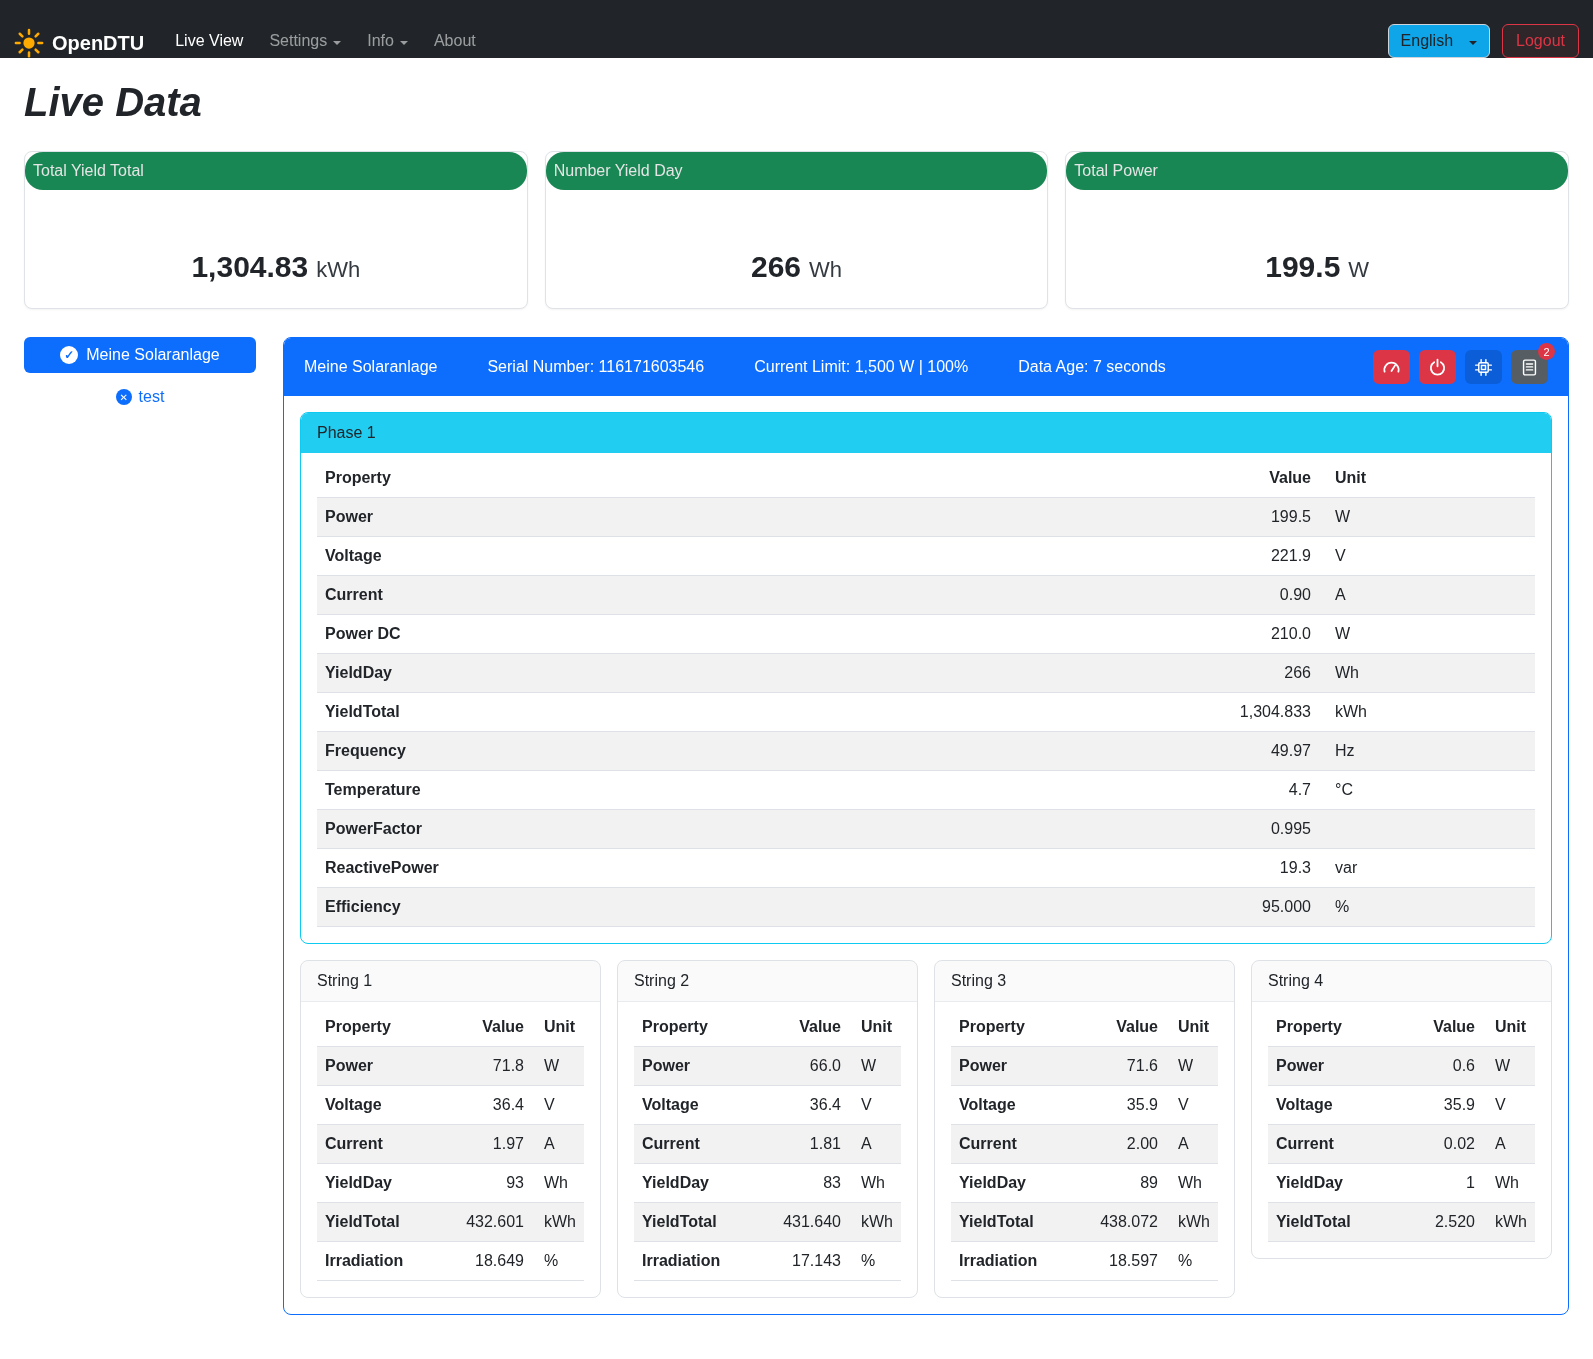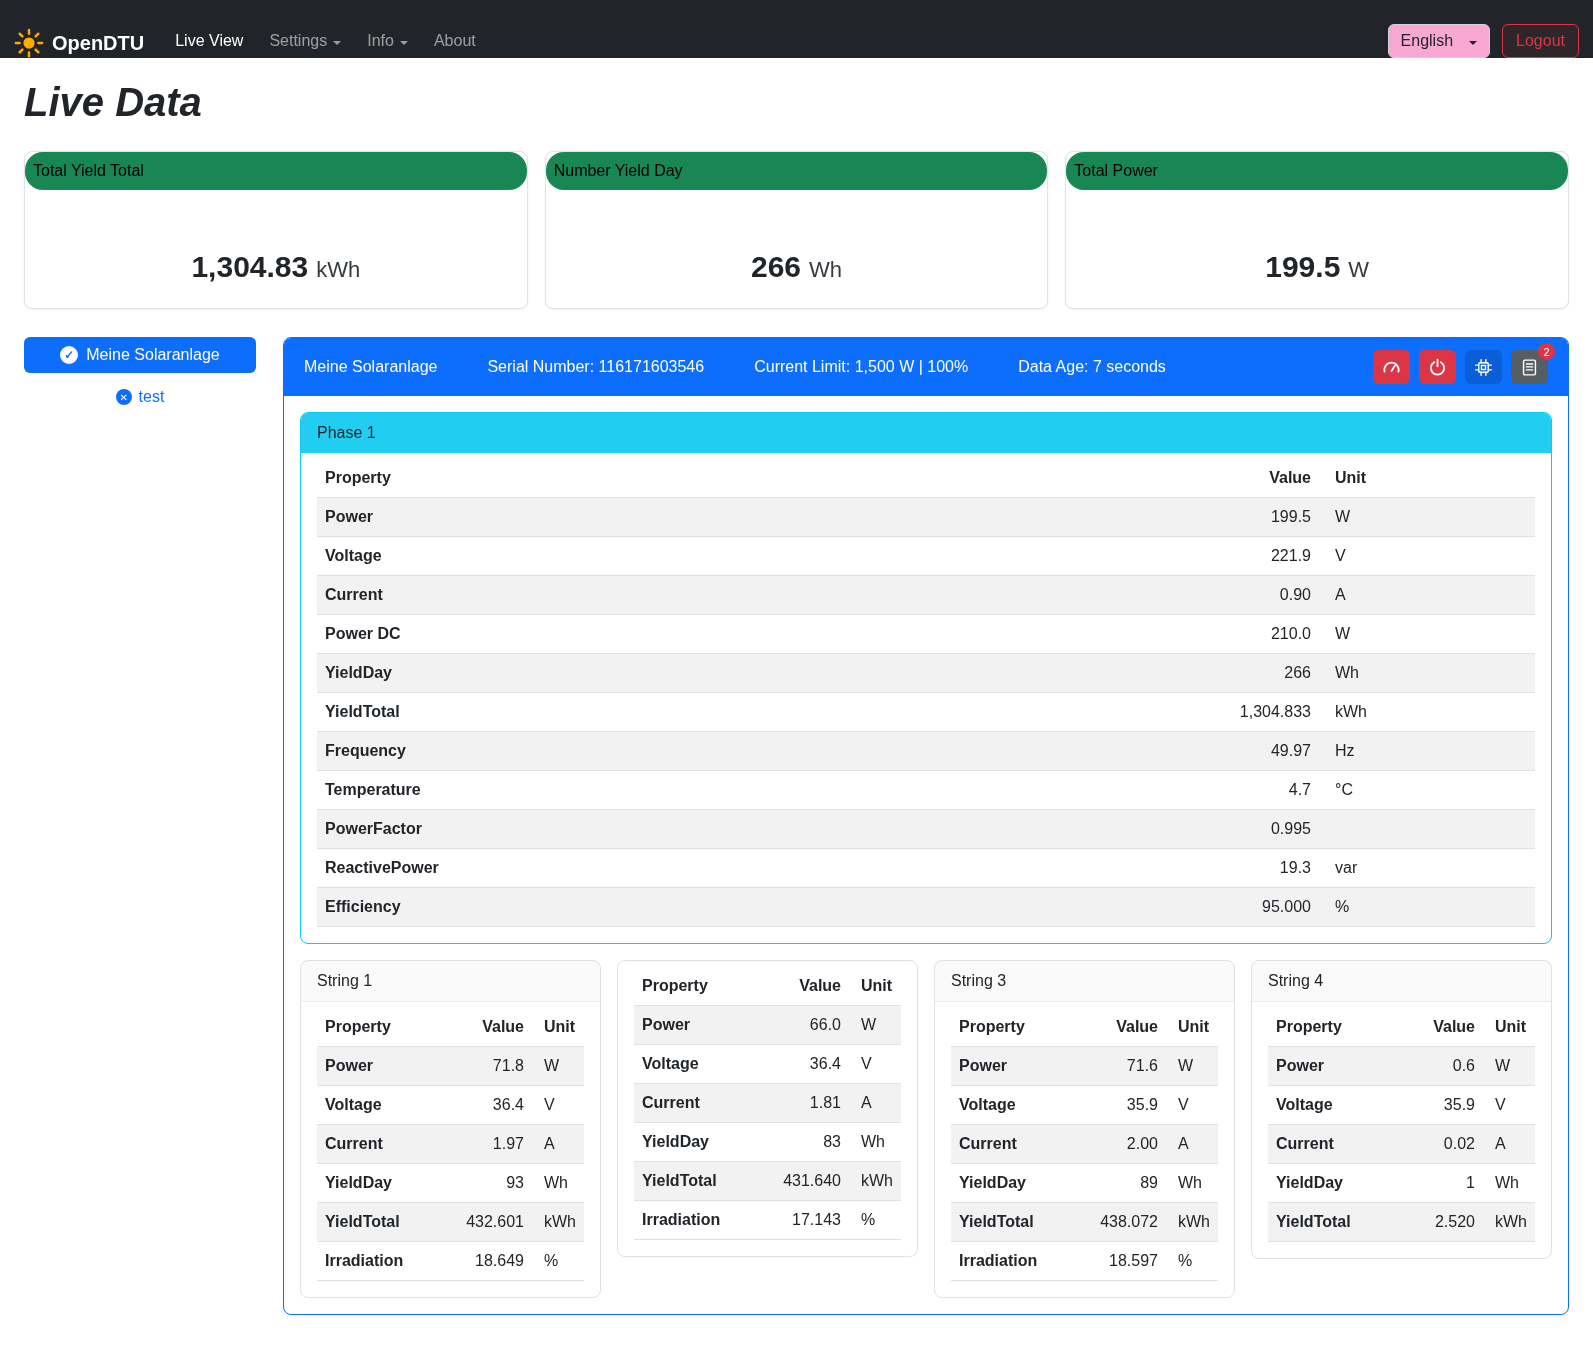--- a/index.html
+++ b/index.html
@@ -6,30 +6,30 @@
   body { width: 1593px; font-family: "Liberation Sans", sans-serif; font-size: 16px; color: #212529; background: #fff; }
 
   
   .navbar { background: #212529; height: 58px; display: flex; align-items: flex-end; padding: 0 14px; }
   .brand { display: flex; align-items: center; gap: 8px; color: #fff; font-size: 20px; font-weight: 700; margin-right: 18px; cursor: pointer; }
   .nav-links { display: flex; align-items: center; }
   .nav-link { color: rgba(255,255,255,.55); padding: 8px 13px; cursor: pointer; display: flex; align-items: center; gap: 6px; }
   .nav-link.active { color: #fff; }
   .caret { display: inline-block; width: 0; height: 0; border-left: 4px solid transparent; border-right: 4px solid transparent; border-top: 4px solid currentColor; margin-top: 3px; }
   .nav-right { margin-left: auto; display: flex; align-items: center; gap: 12px; }
-  .lang-select { background: #f9a8d4; color: #212529; border-radius: 6px; padding: 7px 12px; display: flex; align-items: center; gap: 16px; cursor: pointer; border: 1px solid #ced4da; }
+  .lang-select { background: #0ea5e9; color: #212529; border-radius: 6px; padding: 7px 12px; display: flex; align-items: center; gap: 16px; cursor: pointer; border: 1px solid #ced4da; }
   .logout-btn { color: #dc3545; border: 1px solid #dc3545; background: rgba(220,53,69,.08); border-radius: 6px; padding: 7px 13px; font-size: 16px; cursor: pointer; font-family: inherit; }
 
   
   .container { padding: 22px 24px 30px 24px; }
   h1 { font-size: 40px; font-weight: 600; margin: 0 0 26px; font-style: italic; }
 
   .summary-row { display: flex; gap: 17px; margin-bottom: 28px; }
   .summary-card { flex: 1; border: 1px solid #dfe3e7; border-radius: 8px; overflow: hidden; background: #fff; box-shadow: 0 1px 2px rgba(0,0,0,.05); }
-  .summary-card .card-head { background: #198754; color: #000000; padding: 10px 8px; border-radius: 18px; }
+  .summary-card .card-head { background: #198754; color: #e5e5e5; padding: 10px 8px; border-radius: 18px; }
   .summary-card .card-body { padding: 24px 16px; text-align: center; margin-top: 36px; }
   .summary-value { font-size: 30px; font-weight: 700; }
   .summary-unit { font-size: 22px; font-weight: 400; margin-left: 8px; color: #343a40; }
 
   
   .layout { display: flex; gap: 27px; align-items: flex-start; }
   .sidebar { width: 232px; flex-shrink: 0; }
   .inv-btn { width: 100%; background: #0d6efd; color: #fff; border: none; border-radius: 6px; padding: 9px 10px; font-size: 16px; display: flex; align-items: center; justify-content: center; gap: 8px; cursor: pointer; font-family: inherit; }
   .check-icon { width: 18px; height: 18px; background: #fff; color: #0d6efd; border-radius: 50%; display: inline-flex; align-items: center; justify-content: center; font-size: 12px; font-weight: 700; flex-shrink: 0; }
   .test-link { margin-top: 15px; display: flex; justify-content: center; align-items: center; gap: 7px; color: #0d6efd; cursor: pointer; }
@@ -318,20 +318,21 @@
                       <th>Irradiation</th>
                       <td class="val">18.649</td>
                       <td class="unit">%</td>
                     </tr>
                   </tbody>
               </table>
             </div>
           </div>
 
           <div class="string-card">
+            <div class="string-head">String 2</div>
             <div class="string-body">
               <table class="string-table">
                 <thead>
                   <tr>
                     <th>Property</th>
                     <th class="val">Value</th>
                     <th class="unit">Unit</th>
                   </tr>
                 </thead>
                 <tbody>

